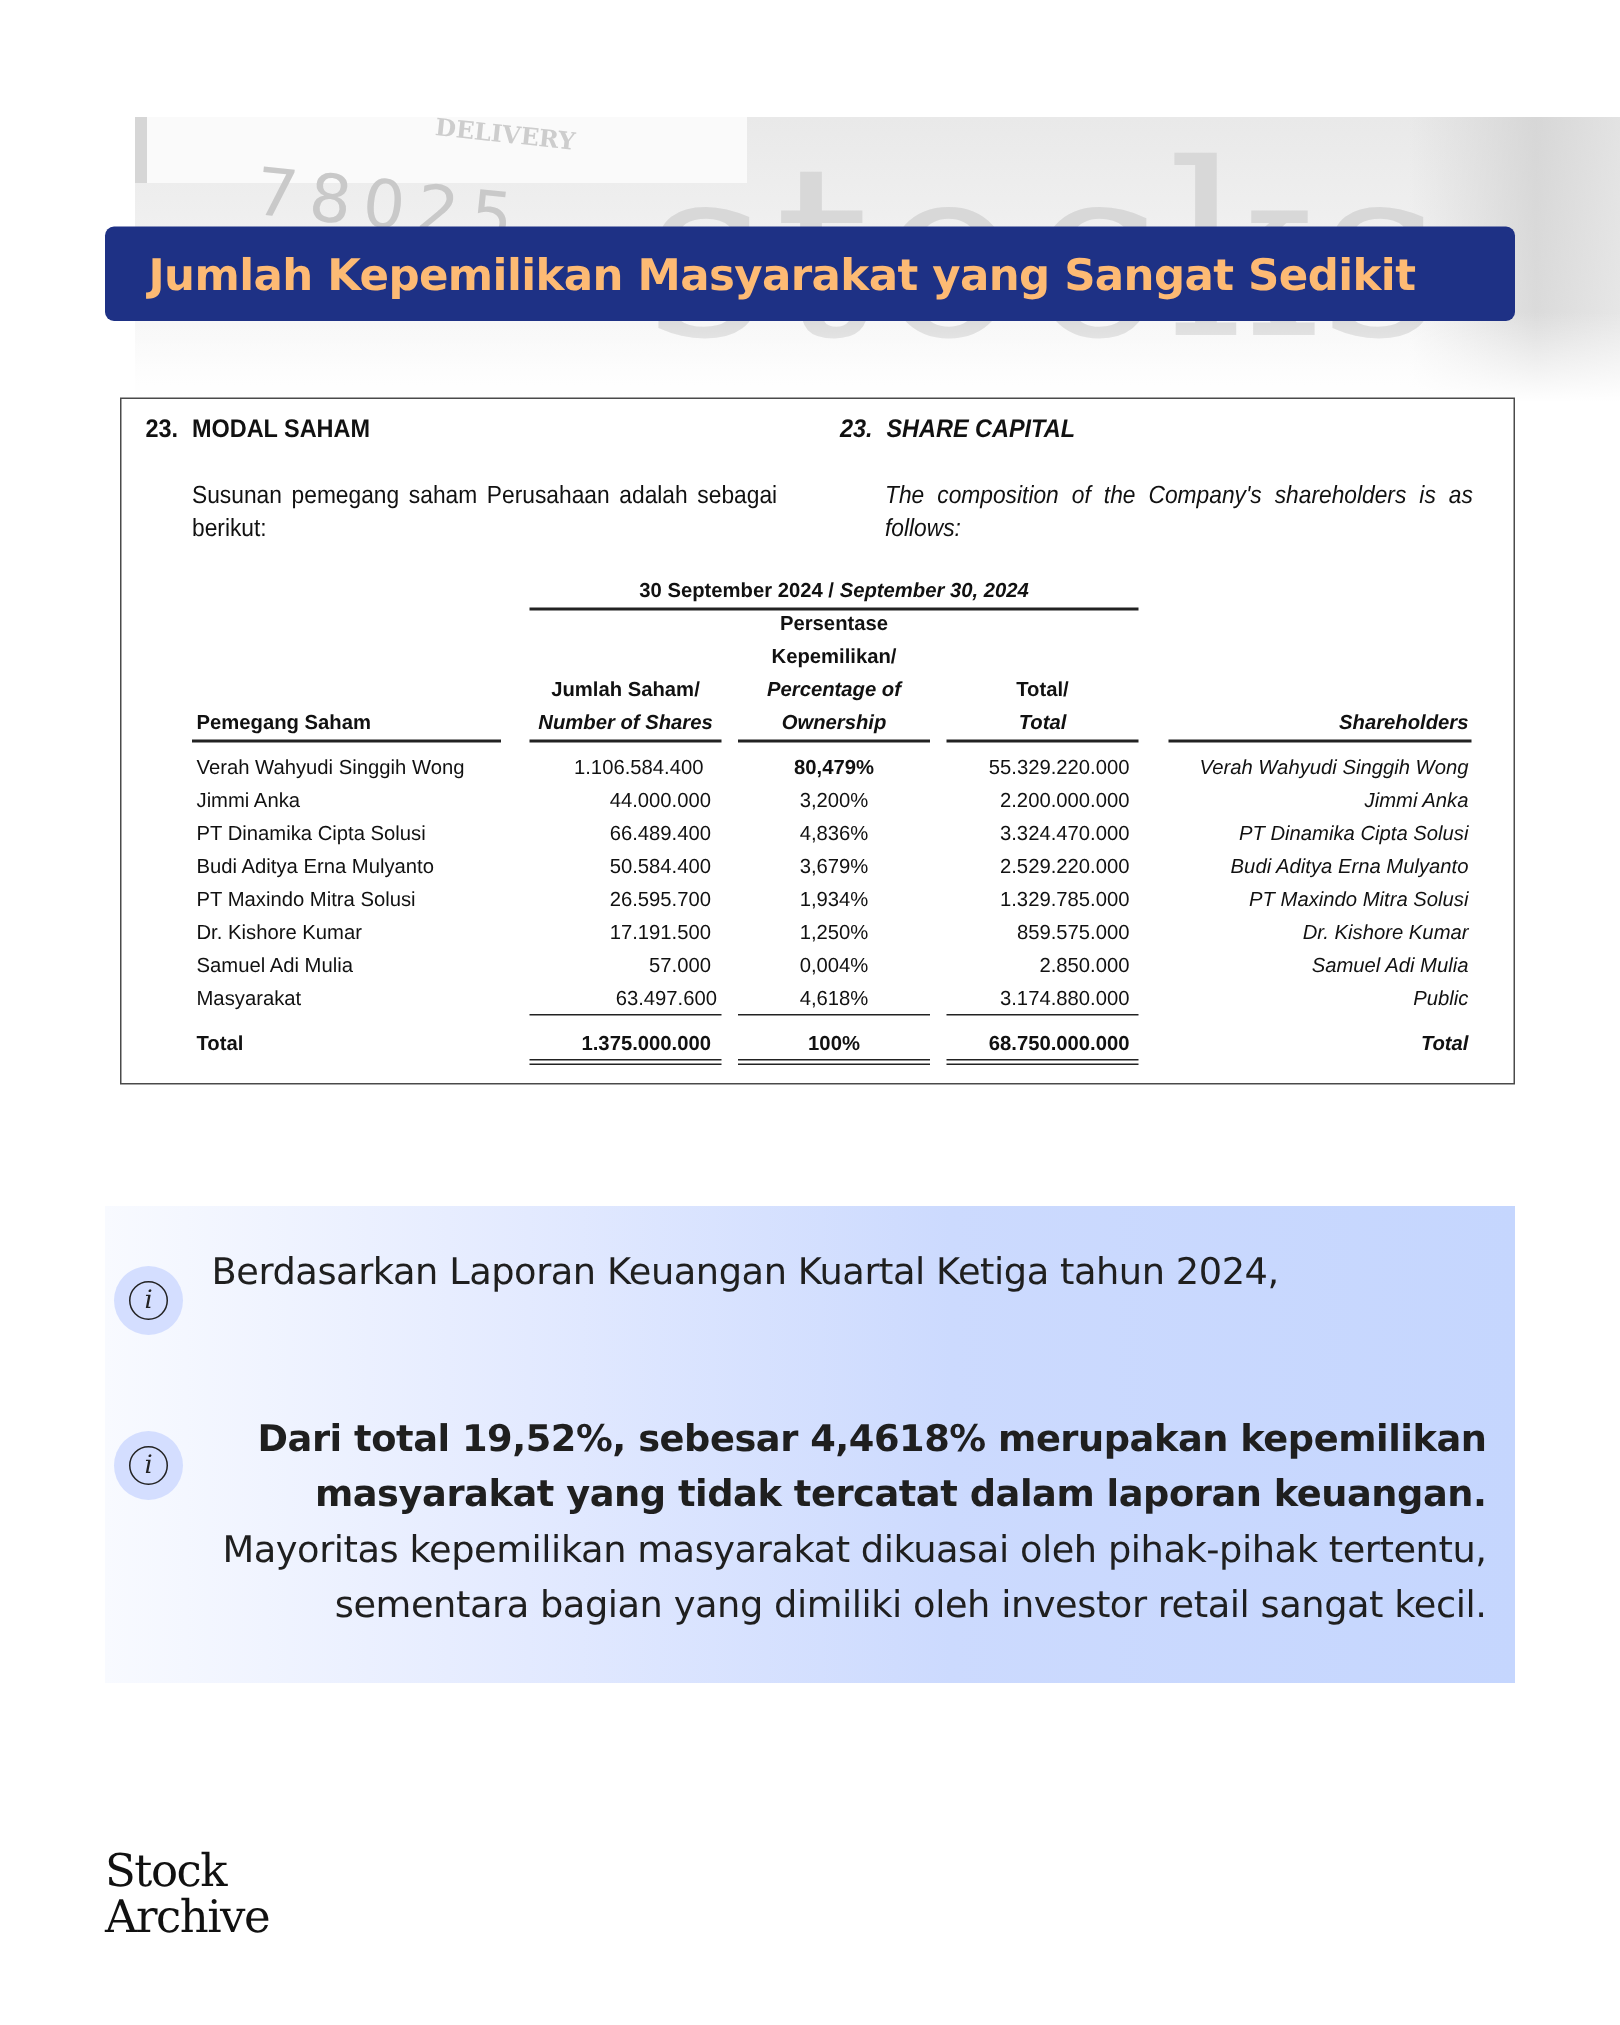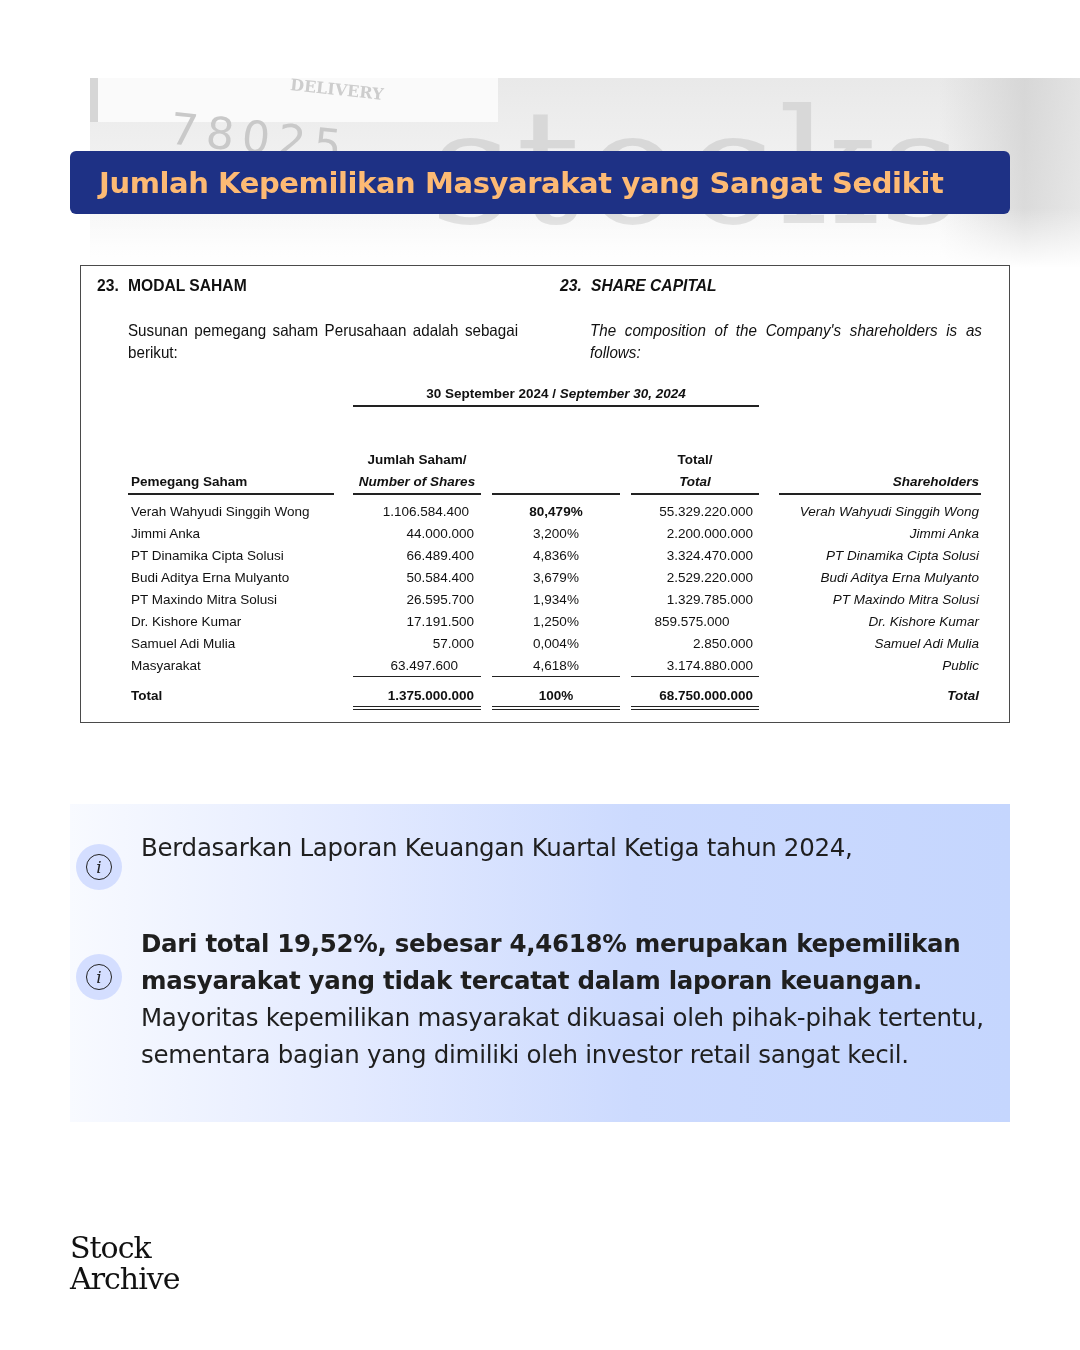--- a/index.html
+++ b/index.html
@@ -79,21 +79,21 @@
   .doc .row { position: absolute; font-size: 13.5px; line-height: 22px; }
 
   
   .info {
     position: absolute; left: 70px; top: 804px; width: 940px; height: 318px;
     background: linear-gradient(90deg, #f8faff 0%, #e3eaff 30%, #ccdafe 60%, #c5d6fe 100%);
   }
   .info .item { position: absolute; left: 71px; font-family: "DejaVu Sans", sans-serif; font-size: 24.5px; line-height: 37px; color: #1f1f1f; letter-spacing: -0.3px; }
   .info .item .bold { font-weight: bold; }
   .info .item1 { top: 25px; width: 850px; }
-  .info .item2 { top: 121px; width: 850px; }
+  .info .item2 { top: 136px; width: 850px; text-align: right; }
   .info .icon {
     position: absolute; left: 6px; width: 46px; height: 46px; border-radius: 50%;
     background: #d4deff; display: flex; align-items: center; justify-content: center;
   }
   .info .icon1 { top: 40px; }
   .info .icon2 { top: 150px; }
   .info .icon span {
     width: 26px; height: 26px; border: 1.6px solid #222; border-radius: 50%;
     display: flex; align-items: center; justify-content: center;
     font-family: "DejaVu Serif", serif; font-style: italic; font-size: 17px; color: #222; line-height: 1;
@@ -130,20 +130,26 @@
     <span class="num">23.</span><span>SHARE CAPITAL</span>
   </div>
   <div class="abs p-left">Susunan pemegang saham Perusahaan adalah sebagai berikut:</div>
   <div class="abs p-right">The composition of the Company's shareholders is as follows:</div>
 
   <div class="abs period">
     <span>30 September 2024 / </span><span class="i">September 30, 2024</span>
   </div>
   <div class="rule" style="left:272px; top:139px; width:406px;"></div>
 
+  <div class="hdr c" style="left:411px; top:139px; width:128px;">
+    <div>Persentase</div>
+    <div>Kepemilikan/</div>
+    <div class="i">Percentage of</div>
+    <div class="i">Ownership</div>
+  </div>
   <div class="hdr c" style="left:272px; top:183px; width:128px;">
     <div>Jumlah Saham/</div>
     <div class="i">Number of Shares</div>
   </div>
   <div class="hdr c" style="left:550px; top:183px; width:128px;">
     <div>Total/</div>
     <div class="i">Total</div>
   </div>
   <div class="hdr" style="left:50px; top:205px;">Pemegang Saham</div>
   <div class="hdr r i" style="left:698px; top:205px; width:200px;">Shareholders</div>
@@ -187,33 +193,33 @@
         <div class="row" style="left:50px; top:323px;">PT Maxindo Mitra Solusi</div>
         <div class="row r" style="left:272px; width:121px; top:323px;">26.595.700</div>
         <div class="row c" style="left:411px; width:128px; top:323px;">1,934%</div>
         <div class="row r" style="left:550px; width:122px; top:323px;">1.329.785.000</div>
         <div class="row i r" style="left:698px; width:200px; top:323px;">PT Maxindo Mitra Solusi</div>
       </div>
       <div>
         <div class="row" style="left:50px; top:345px;">Dr. Kishore Kumar</div>
         <div class="row r" style="left:272px; width:121px; top:345px;">17.191.500</div>
         <div class="row c" style="left:411px; width:128px; top:345px;">1,250%</div>
-        <div class="row r" style="left:550px; width:122px; top:345px;text-align:center;">859.575.000</div>
+        <div class="row r" style="left:550px; width:122px; top:345px;">859.575.000</div>
         <div class="row i r" style="left:698px; width:200px; top:345px;">Dr. Kishore Kumar</div>
       </div>
       <div>
         <div class="row" style="left:50px; top:367px;">Samuel Adi Mulia</div>
         <div class="row r" style="left:272px; width:121px; top:367px;">57.000</div>
         <div class="row c" style="left:411px; width:128px; top:367px;">0,004%</div>
         <div class="row r" style="left:550px; width:122px; top:367px;">2.850.000</div>
         <div class="row i r" style="left:698px; width:200px; top:367px;">Samuel Adi Mulia</div>
       </div>
       <div>
         <div class="row" style="left:50px; top:389px;">Masyarakat</div>
-        <div class="row r" style="left:256px; width:121px; top:389px;">63.497.600</div>
+        <div class="row r" style="left:276px; width:121px; top:389px;">63.497.600</div>
         <div class="row c" style="left:411px; width:128px; top:389px;">4,618%</div>
         <div class="row r" style="left:550px; width:122px; top:389px;">3.174.880.000</div>
         <div class="row i r" style="left:698px; width:200px; top:389px;">Public</div>
       </div>
     </div>
 
   <div class="rule thin" style="left:272px; top:410px; width:128px;"></div>
   <div class="rule thin" style="left:411px; top:410px; width:128px;"></div>
   <div class="rule thin" style="left:550px; top:410px; width:128px;"></div>
 

